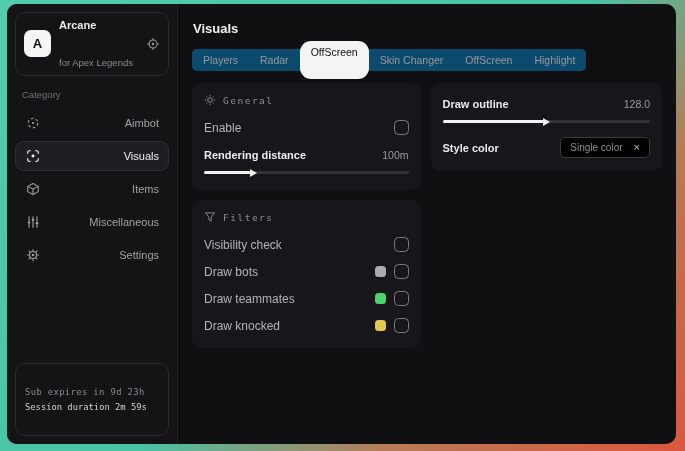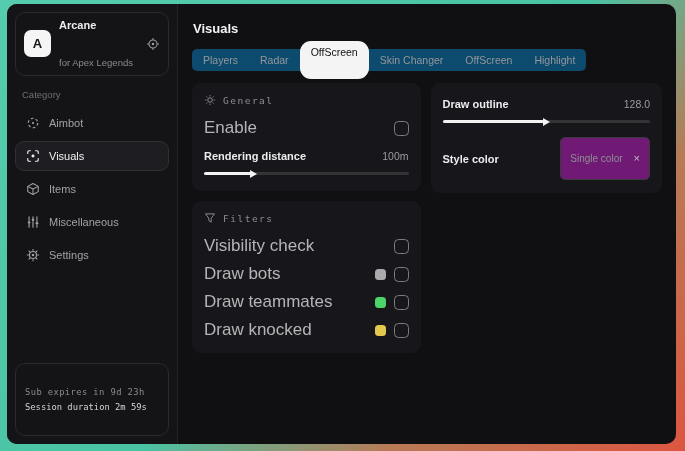--- a/index.html
+++ b/index.html
@@ -23,21 +23,21 @@
     color:#131313; font-weight:bold; font-size:13px; flex-shrink:0; }
   .brand-text { flex:1; line-height:1.25; }
   .brand-title { color:#ededee; font-size:11px; font-weight:bold; }
   .brand-sub { color:#8b8b8f; font-size:9.5px;margin-top:24px; }
   .brand-action { color:#9a9a9e; display:flex; }
 
   .category { color:#6f6f74; font-size:9.5px; margin:13px 7px 8px; }
 
   .nav-item { display:flex; align-items:center; gap:9px; padding:7px 9px;
     border:1px solid transparent; border-radius:9px; color:#a2a2a6; font-size:11px;
-    margin-bottom:3px; cursor:default; }
+    margin-bottom:3px; cursor:default;justify-content:space-between; }
   .nav-item .ic { display:flex; width:15px; justify-content:center; }
   .nav-item.active { background:#1e1e22; border-color:#2f2f34; color:#f1f1f3; }
 
   .sidebar-footer { margin-top:auto; border:1px solid #2b2b2f; border-radius:10px;
     padding:21px 9px; font-family:"DejaVu Sans Mono", monospace; font-size:8.8px;
     line-height:1.65; }
   .foot-line1 { color:#8b8b8f; letter-spacing:0.4px; }
   .foot-line2 { color:#d4d4d7; }
 
   
@@ -57,40 +57,40 @@
 
   .panel { background:#17171b; border-radius:9px; padding:11px 12px 13px; width:100%; }
   .panel-header { display:flex; align-items:center; gap:7px; color:#8d8d91;
     font-family:"DejaVu Sans Mono", monospace; font-size:9.5px; letter-spacing:1.5px;
     margin-bottom:12px; }
   .panel-header .ic { display:flex; }
 
   .row { display:flex; align-items:center; justify-content:space-between;
     min-height:19px; margin-bottom:8px; }
   .row:last-child { margin-bottom:0; }
-  .lbl { color:#b5b5b8; font-size:17px; }
+  .lbl { color:#b5b5b8; font-size:12px; }
   .lbl-strong { color:#ececee; font-size:11px; font-weight:bold; }
   .val { color:#9c9ca0; font-size:10.5px; }
 
   .checkbox { width:15px; height:15px; border:1.5px solid #7c7c80; border-radius:4.5px;
     background:transparent; flex-shrink:0; cursor:pointer; }
   .right-group { display:flex; align-items:center; gap:8px; }
   .swatch { width:11px; height:11px; border-radius:3.5px; }
 
   .slider { position:relative; height:9px; margin-top:4px; cursor:pointer; }
   .slider .track { position:absolute; left:0; right:0; top:3px; height:3px;
     background:#333336; border-radius:2px; }
   .slider .fill { position:absolute; left:0; top:3px; height:3px; background:#f2f2f2;
     border-radius:2px; }
   .slider .fill::after { content:""; position:absolute; right:-6px; top:-2.5px;
     width:0; height:0; border-top:4px solid transparent; border-bottom:4px solid transparent;
     border-left:7px solid #f2f2f2; }
 
-  .chip { display:flex; align-items:center; gap:11px; background:#701a75;
-    border:1px solid #3a3a3f; border-radius:5px; padding:15px 9px; cursor:pointer; }
+  .chip { display:flex; align-items:center; gap:11px; background:#000000;
+    border:1px solid #3a3a3f; border-radius:5px; padding:4px 9px; cursor:pointer; }
   .chip-label { color:#8f8f93; font-size:10px; }
   .chip-close { color:#bcbcbf; font-size:11px; line-height:1; cursor:pointer; }
 
   svg { display:block; }
 </style>
 </head>
 <body>
 
 <div class="stage">
   <div class="window">

